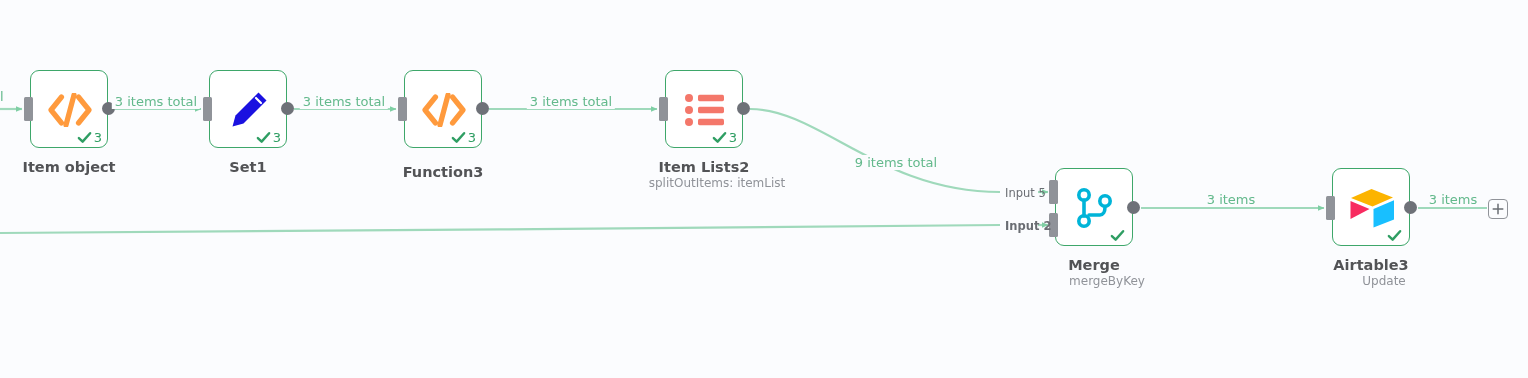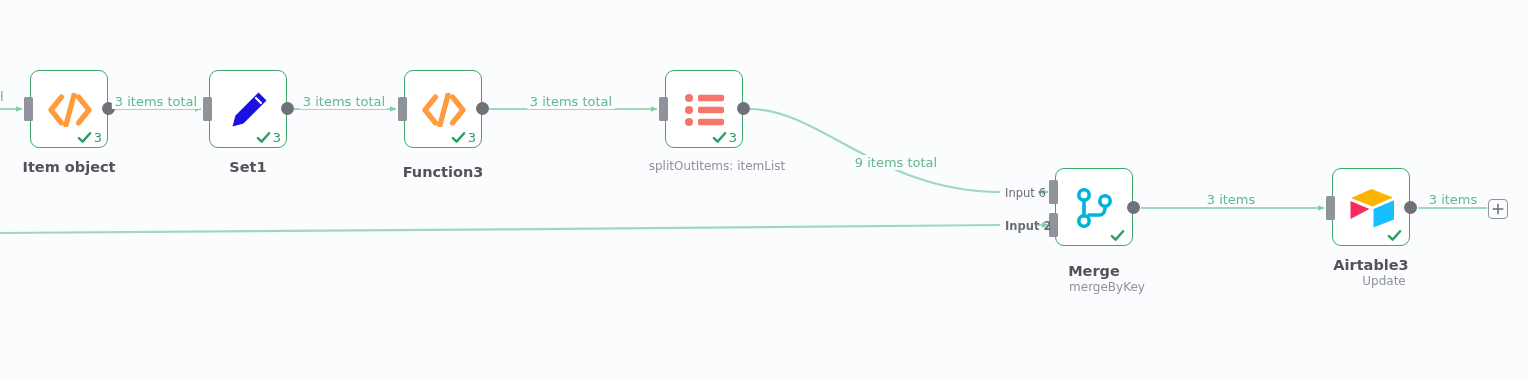--- a/index.html
+++ b/index.html
@@ -263,20 +263,21 @@
     <div class="status">
       <svg class="check" viewBox="0 0 16 16" xmlns="http://www.w3.org/2000/svg">
         <path d="M2,8.6 L6,12.4 L14,3.4" stroke="#2f9e63" stroke-width="2.6" fill="none" stroke-linecap="round" stroke-linejoin="round"></path>
       </svg>
       <span class="status-count">3</span>
     </div>
   </div>
   <div class="in-port" style="left:659px; top:97px;"></div>
   <div class="out-dot" style="left:737px; top:102px;"></div>
   <div class="node-caption" style="left:704px; top:159px;">
+    <div class="node-title">Item Lists2</div>
     <div class="node-subtitle">splitOutItems: itemList</div>
   </div>
 
   <div class="node" style="left:1055px; top:168px;">
     <div class="node-icon">
       <svg width="38" height="40" viewBox="0 0 38 40" xmlns="http://www.w3.org/2000/svg">
         <circle cx="8" cy="7" r="5.2" fill="none" stroke="#00b4d8" stroke-width="3.6"></circle>
         <circle cx="8" cy="33" r="5.2" fill="none" stroke="#00b4d8" stroke-width="3.6"></circle>
         <circle cx="29" cy="13" r="5.2" fill="none" stroke="#00b4d8" stroke-width="3.6"></circle>
         <path d="M8,12 L8,28" stroke="#00b4d8" stroke-width="3.6" stroke-linecap="round"></path>
@@ -286,23 +287,23 @@
     <div class="status">
       <svg class="check" viewBox="0 0 16 16" xmlns="http://www.w3.org/2000/svg">
         <path d="M2,8.6 L6,12.4 L14,3.4" stroke="#2f9e63" stroke-width="2.6" fill="none" stroke-linecap="round" stroke-linejoin="round"></path>
       </svg>
       <span class="status-count"></span>
     </div>
   </div>
   <div class="in-port" style="left:1049px; top:180px;"></div>
   <div class="in-port" style="left:1049px; top:213px;"></div>
   <div class="out-dot" style="left:1127px; top:201px;"></div>
-  <div class="port-label" style="left:1005px; top:193px;">Input 6</div>
+  <div class="port-label" style="left:1005px; top:193px;">Input 5</div>
   <div class="port-label" style="left:1005px; top:226px;font-weight:bold;">Input 2</div>
-  <div class="node-caption" style="left:1094px; top:263px;">
+  <div class="node-caption" style="left:1094px; top:257px;">
     <div class="node-title">Merge</div>
     <div class="node-subtitle">mergeByKey</div>
   </div>
 
   <div class="node" style="left:1332px; top:168px;">
     <div class="node-icon">
       <svg width="48" height="42" viewBox="0 0 48 42" xmlns="http://www.w3.org/2000/svg">
         <path d="M23.5,2 L45,10.5 L24.5,19.5 L3,11 Z" fill="#fcb400"></path>
         <path d="M25.5,22 L46,13.2 L46,32.5 L25.5,40.5 Z" fill="#18bfff"></path>
         <path d="M2.5,14 L21.5,22 L2.5,32 Z" fill="#f82b60"></path>

